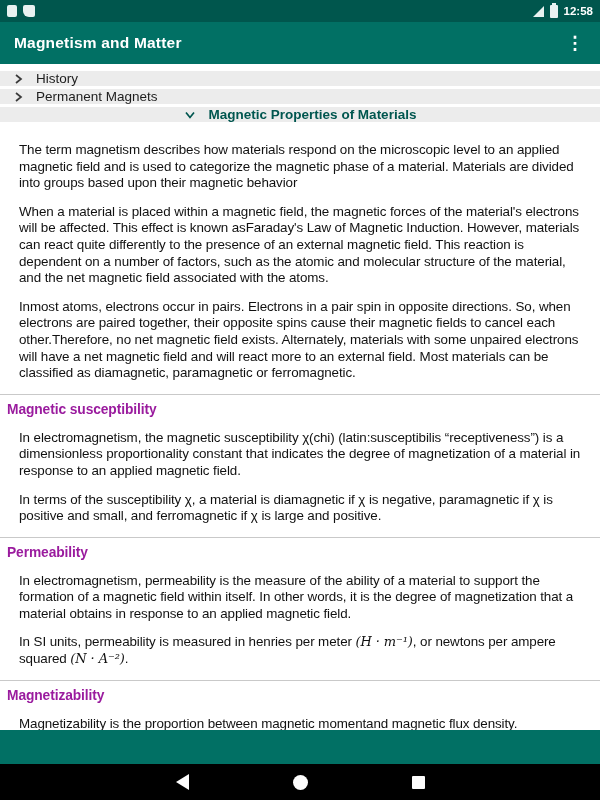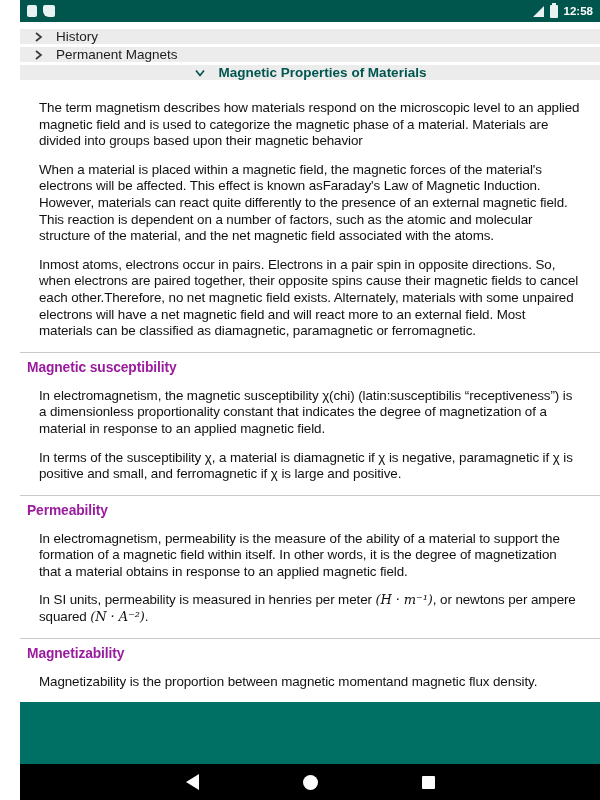--- a/index.html
+++ b/index.html
@@ -3,21 +3,21 @@
 <meta charset="utf-8">
 <style>
   * { box-sizing: border-box; }
   html,body { margin:0; padding:0; }
   body {
     width:600px; height:800px;
     font-family:"Liberation Sans", sans-serif;
     background:#ffffff;
     overflow:hidden;
   }
-  .screen { width:600px; height:800px; display:flex; flex-direction:column;padding-left:20px; }
+  .screen { width:600px; height:800px; display:flex; flex-direction:column; }
 
   
   .status-bar {
     flex:0 0 22px; background:#00564d; color:#fff;
     display:flex; align-items:center; justify-content:space-between;
     padding:0 7px; font-size:11.5px; font-weight:bold;
   }
   .status-left, .status-right { display:flex; align-items:center; gap:6px; }
   .sicon-rect { width:10px; height:12px; background:#e8f2f1; border-radius:2px; }
   .sicon-note { width:12px; height:12px; background:#e8f2f1; border-radius:2px 2px 2px 6px; }
@@ -81,20 +81,24 @@
       <span class="sicon-rect"></span>
       <span class="sicon-note"></span>
     </div>
     <div class="status-right">
       <span class="wifi-tri"></span>
       <span class="battery"></span>
       <span class="status-time">12:58</span>
     </div>
   </div>
 
+  <div class="app-bar">
+    <span class="app-title">Magnetism and Matter</span>
+    <span class="overflow-btn">⋮</span>
+  </div>
 
   <div class="accordion">
     <div class="acc-header">
       <span class="chev">
         <svg width="9" height="12" viewBox="0 0 9 12">
             <polyline points="2,2 7,6 2,10" fill="none" stroke="#3a3a3a" stroke-width="1.7"></polyline>
           </svg>
       </span>
       <span class="acc-label">History</span>
     </div>

